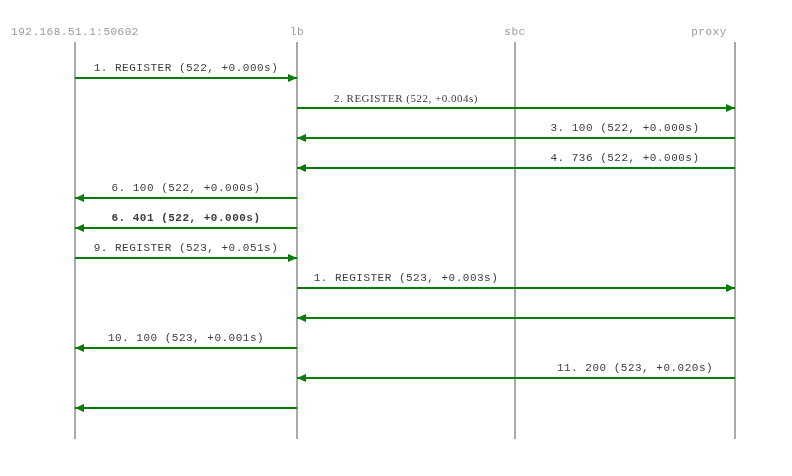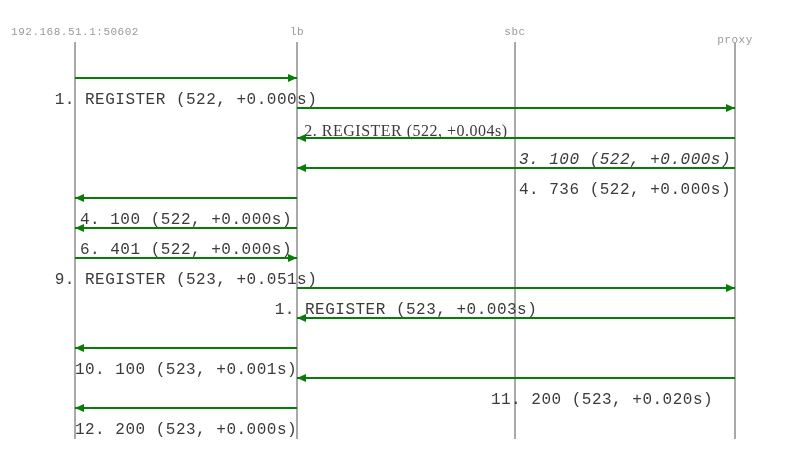--- a/index.html
+++ b/index.html
@@ -37,68 +37,66 @@
   .arrow-head {
     position: absolute;
     width: 0;
     height: 0;
     border-top: 4px solid transparent;
     border-bottom: 4px solid transparent;
   }
   .msg-label {
     position: absolute;
     transform: translateX(-50%);
-    font-size: 16px;
+    font-size: 11px;
     line-height: 13px;
     color: #3c3c3c;
     white-space: nowrap;
     letter-spacing: 0.5px;
-    margin-top: 32px;
   }
 </style>
 </head>
 <body>
 
 <div id="stage">
     <div class="participant-label" style="left: 75px; top: 26px; color: rgb(154, 154, 154);">192.168.51.1:50602</div>
     <div class="lifeline" style="left: 74px; top: 42px; height: 397px; background: rgb(169, 169, 169);"></div>
     <div class="participant-label" style="left: 297px; top: 26px; color: rgb(154, 154, 154);">lb</div>
     <div class="lifeline" style="left: 296px; top: 42px; height: 397px; background: rgb(169, 169, 169);"></div>
     <div class="participant-label" style="left: 515px; top: 26px; color: rgb(154, 154, 154);">sbc</div>
     <div class="lifeline" style="left: 514px; top: 42px; height: 397px; background: rgb(169, 169, 169);"></div>
-    <div class="participant-label" style="left: 735px; top: 26px; color: rgb(154, 154, 154); margin-top: 8px;">proxy</div>
+    <div class="participant-label" style="left: 709px; top: 26px; color: rgb(154, 154, 154);">proxy</div>
     <div class="lifeline" style="left: 734px; top: 42px; height: 397px; background: rgb(169, 169, 169);"></div>
     <div class="msg-line" style="left: 75px; width: 222px; top: 77px; background: rgb(7, 125, 7);"></div>
     <div class="arrow-head" style="top: 74px; left: 288px; border-left: 9px solid rgb(7, 125, 7);"></div>
     <div class="msg-label" style="left: 186px; top: 62px; color: rgb(60, 60, 60);">1. REGISTER (522, +0.000s)</div>
     <div class="msg-line" style="left: 297px; width: 438px; top: 107px; background: rgb(7, 125, 7);"></div>
     <div class="arrow-head" style="top: 104px; left: 726px; border-left: 9px solid rgb(7, 125, 7);"></div>
     <div class="msg-label" style="left: 406px; top: 92px; color: rgb(60, 60, 60); font-family: Liberation Serif, serif;">2. REGISTER (522, +0.004s)</div>
     <div class="msg-line" style="left: 297px; width: 438px; top: 137px; background: rgb(7, 125, 7);"></div>
     <div class="arrow-head" style="top: 134px; left: 297px; border-right: 9px solid rgb(7, 125, 7);"></div>
-    <div class="msg-label" style="left: 625px; top: 122px; color: rgb(60, 60, 60); font-style: italic;">3. 100 (522, +0.000s)</div>
+    <div class="msg-label" style="left: 625px; top: 122px; color: rgb(60, 60, 60);">3. 100 (522, +0.000s)</div>
     <div class="msg-line" style="left: 297px; width: 438px; top: 167px; background: rgb(7, 125, 7);"></div>
     <div class="arrow-head" style="top: 164px; left: 297px; border-right: 9px solid rgb(7, 125, 7);"></div>
     <div class="msg-label" style="left: 625px; top: 152px; color: rgb(60, 60, 60);">4. 736 (522, +0.000s)</div>
     <div class="msg-line" style="left: 75px; width: 222px; top: 197px; background: rgb(7, 125, 7);"></div>
     <div class="arrow-head" style="top: 194px; left: 75px; border-right: 9px solid rgb(7, 125, 7);"></div>
-    <div class="msg-label" style="left: 186px; top: 182px; color: rgb(60, 60, 60);">4. 100 (522, +0.000s)</div>
+    <div class="msg-label" style="left: 186px; top: 182px; color: rgb(60, 60, 60);">6. 100 (522, +0.000s)</div>
     <div class="msg-line" style="left: 75px; width: 222px; top: 227px; background: rgb(7, 125, 7);"></div>
     <div class="arrow-head" style="top: 224px; left: 75px; border-right: 9px solid rgb(7, 125, 7);"></div>
-    <div class="msg-label" style="left: 186px; top: 212px; color: rgb(60, 60, 60);">6. 401 (522, +0.000s)</div>
+    <div class="msg-label" style="left: 186px; top: 212px; color: rgb(60, 60, 60); font-weight: bold;">6. 401 (522, +0.000s)</div>
     <div class="msg-line" style="left: 75px; width: 222px; top: 257px; background: rgb(7, 125, 7);"></div>
     <div class="arrow-head" style="top: 254px; left: 288px; border-left: 9px solid rgb(7, 125, 7);"></div>
     <div class="msg-label" style="left: 186px; top: 242px; color: rgb(60, 60, 60);">9. REGISTER (523, +0.051s)</div>
     <div class="msg-line" style="left: 297px; width: 438px; top: 287px; background: rgb(7, 125, 7);"></div>
     <div class="arrow-head" style="top: 284px; left: 726px; border-left: 9px solid rgb(7, 125, 7);"></div>
     <div class="msg-label" style="left: 406px; top: 272px; color: rgb(60, 60, 60);">1. REGISTER (523, +0.003s)</div>
     <div class="msg-line" style="left: 297px; width: 438px; top: 317px; background: rgb(7, 125, 7);"></div>
     <div class="arrow-head" style="top: 314px; left: 297px; border-right: 9px solid rgb(7, 125, 7);"></div>
     <div class="msg-line" style="left: 75px; width: 222px; top: 347px; background: rgb(7, 125, 7);"></div>
     <div class="arrow-head" style="top: 344px; left: 75px; border-right: 9px solid rgb(7, 125, 7);"></div>
     <div class="msg-label" style="left: 186px; top: 332px; color: rgb(60, 60, 60); text-align: center;">10. 100 (523, +0.001s)</div>
     <div class="msg-line" style="left: 297px; width: 438px; top: 377px; background: rgb(7, 125, 7);"></div>
     <div class="arrow-head" style="top: 374px; left: 297px; border-right: 9px solid rgb(7, 125, 7);"></div>
-    <div class="msg-label" style="left: 602px; top: 362px; color: rgb(60, 60, 60);">11. 200 (523, +0.020s)</div>
+    <div class="msg-label" style="left: 635px; top: 362px; color: rgb(60, 60, 60);">11. 200 (523, +0.020s)</div>
     <div class="msg-line" style="left: 75px; width: 222px; top: 407px; background: rgb(7, 125, 7);"></div>
     <div class="arrow-head" style="top: 404px; left: 75px; border-right: 9px solid rgb(7, 125, 7);"></div>
-    <div class="msg-label" style="left: 186px; top: 392px; color: rgb(60, 60, 60);">12. 200 (523, +0.000s)</div>
   </div>
 
 </body></html>

